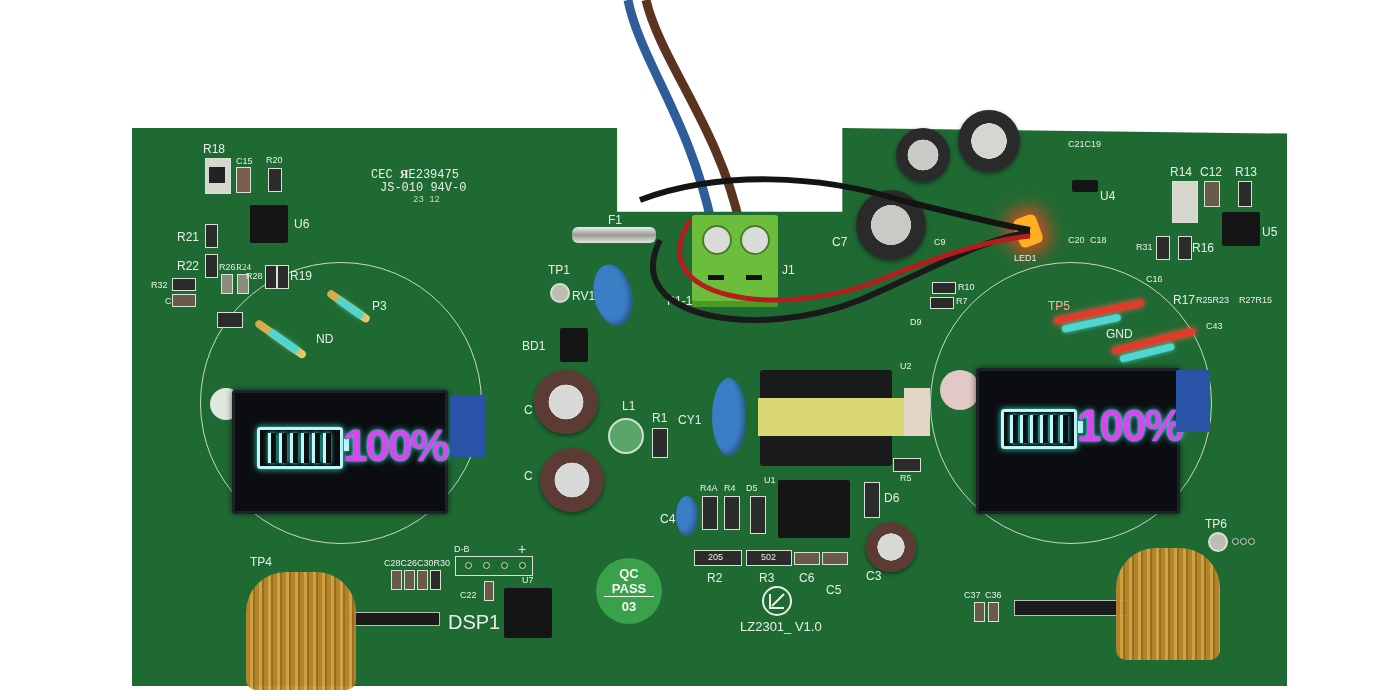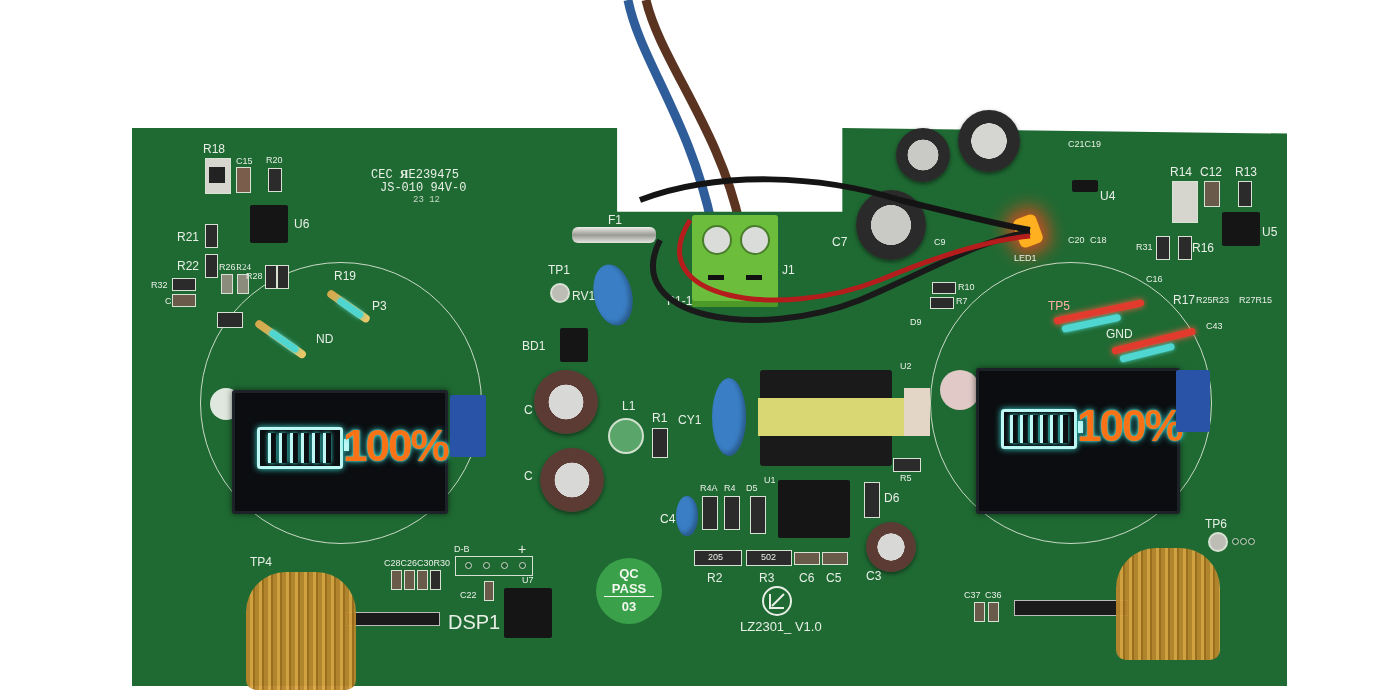--- a/index.html
+++ b/index.html
@@ -5,21 +5,21 @@
   html, body { margin:0; padding:0; background:#ffffff; }
   body { width:1400px; height:700px; position:relative; overflow:hidden; font-family:"Liberation Sans", sans-serif; }
   .abs { position:absolute; }
   .silk { position:absolute; color:#e8efe6; font-family:"Liberation Sans", sans-serif; font-size:12px; line-height:1; white-space:nowrap; }
   .silk.sm { font-size:9px; }
   .silk.mono { font-family:"Liberation Mono", monospace; }
   .pcb { background:#1f6a33; }
   .smd { position:absolute; background:#2b2b2b; border:1px solid #d8e2d4; }
   .via { position:absolute; width:5px; height:5px; border-radius:50%; border:1px solid #cfd8cc; background:#1a5a2b; }
   .oled-frame { position:absolute; background:#0b0d10; border:3px solid #1c2228; border-radius:3px; box-shadow:0 0 6px rgba(0,0,0,.6); }
-  .oled-text { position:absolute; color:#f97316; font-family:"Liberation Sans", sans-serif; font-weight:bold; text-shadow:0 0 6px #39e0d6, 0 0 2px #8ff; letter-spacing:-2px; }
+  .oled-text { position:absolute; color:#d946ef; font-family:"Liberation Sans", sans-serif; font-weight:bold; text-shadow:0 0 6px #39e0d6, 0 0 2px #8ff; letter-spacing:-2px; }
   .batt { position:absolute; border:3px solid #bff7f4; border-radius:3px; box-shadow:0 0 6px #39e0d6; }
   .batt .cell { position:absolute; top:3px; bottom:3px; width:5px; background:#0b0d10; border-left:3px solid #bff7f4; box-shadow:0 0 4px #39e0d6; }
   .batt .tip { position:absolute; right:-9px; top:9px; width:5px; height:12px; background:#bff7f4; box-shadow:0 0 4px #39e0d6; }
   .blue-tab { position:absolute; background:#2853a6; border-radius:2px; }
   .cap-elec { position:absolute; border-radius:50%; background:radial-gradient(circle at 50% 50%, #d8d8d6 0 38%, #5b3b33 39% 100%); box-shadow:0 2px 4px rgba(0,0,0,.5); }
   .cap-blk { position:absolute; border-radius:50%; background:radial-gradient(circle at 50% 50%, #c9c9c6 0 40%, #2a2a2a 41% 100%); box-shadow:0 2px 4px rgba(0,0,0,.5); }
   .y-cap { position:absolute; background:#3a7fc6; border-radius:50%; box-shadow:inset -3px -3px 5px rgba(0,0,0,.3); }
   .ic { position:absolute; background:#151515; border-radius:2px; }
   .flex-cable { position:absolute; background:repeating-linear-gradient(90deg,#b8862c 0 4px,#d9a441 4px 7px,#9f6e1c 7px 9px); border-radius:40px 40px 10px 10px; opacity:.95; }
   .pin { position:absolute; height:8px; background:linear-gradient(90deg,#d2a84b,#e9c86a); border-radius:4px; }
@@ -55,21 +55,21 @@
 <div class="smd" style="left:205px;top:224px;width:11px;height:22px;"></div>
 <div class="silk" style="left:177px;top:260px;">R22</div>
 <div class="smd" style="left:205px;top:254px;width:11px;height:22px;"></div>
 <div class="silk sm" style="left:219px;top:263px;">R26</div>
 <div class="silk sm" style="left:236px;top:263px;font-family:Liberation Serif, serif;">R24</div>
 <div class="smd" style="left:221px;top:274px;width:10px;height:18px;background:#8c8c7c;"></div>
 <div class="smd" style="left:237px;top:274px;width:10px;height:18px;background:#8c8c7c;"></div>
 <div class="silk sm" style="left:246px;top:272px;">R28</div>
 <div class="smd" style="left:265px;top:265px;width:10px;height:22px;"></div>
 <div class="smd" style="left:277px;top:265px;width:10px;height:22px;"></div>
-<div class="silk" style="left:290px;top:270px;padding-left:44px;">R19</div>
+<div class="silk" style="left:290px;top:270px;">R19</div>
 <div class="silk sm" style="left:151px;top:281px;">R32</div>
 <div class="smd" style="left:172px;top:278px;width:22px;height:11px;"></div>
 <div class="silk sm" style="left:165px;top:297px;">C17</div>
 <div class="smd" style="left:172px;top:294px;width:22px;height:11px;background:#6a5a4a;"></div>
 <div class="smd" style="left:217px;top:312px;width:24px;height:14px;"></div>
 
 <div class="silk mono" style="left:371px;top:168px;font-size:12px;">
   <span>CEC</span>
   <span style="font-weight:bold;font-family:'Liberation Serif',serif;">Я</span><span>E239475</span>
 </div>
@@ -140,21 +140,21 @@
 <div class="silk" style="left:884px;top:492px;">D6</div>
 <div class="smd" style="left:694px;top:550px;width:46px;height:14px;"></div>
 <div class="silk sm" style="left:708px;top:553px;">205</div>
 <div class="silk" style="left:707px;top:572px;">R2</div>
 <div class="smd" style="left:746px;top:550px;width:44px;height:14px;"></div>
 <div class="silk sm" style="left:761px;top:553px;">502</div>
 <div class="silk" style="left:759px;top:572px;">R3</div>
 <div class="smd" style="left:794px;top:552px;width:24px;height:11px;background:#6a5a4a;"></div>
 <div class="silk" style="left:799px;top:572px;">C6</div>
 <div class="smd" style="left:822px;top:552px;width:24px;height:11px;background:#6a5a4a;"></div>
-<div class="silk" style="left:826px;top:572px;">C5</div>
+<div class="silk" style="left:826px;top:584px;">C5</div>
 <div class="cap-elec" style="left:866px;top:522px;width:50px;height:50px;"></div>
 <div class="silk" style="left:866px;top:570px;">C3</div>
 
 <div class="abs" style="left:760px;top:370px;width:132px;height:96px;background:#1a1a1a;border-radius:3px;"></div>
 <div class="abs" style="left:758px;top:398px;width:148px;height:38px;background:#d8d774;"></div>
 <div class="abs" style="left:904px;top:388px;width:26px;height:48px;background:#e4d6c6;"></div>
 <div class="silk sm" style="left:900px;top:362px;">U2</div>
 <div class="smd" style="left:893px;top:458px;width:26px;height:12px;"></div>
 <div class="silk sm" style="left:900px;top:474px;">R5</div>
 

